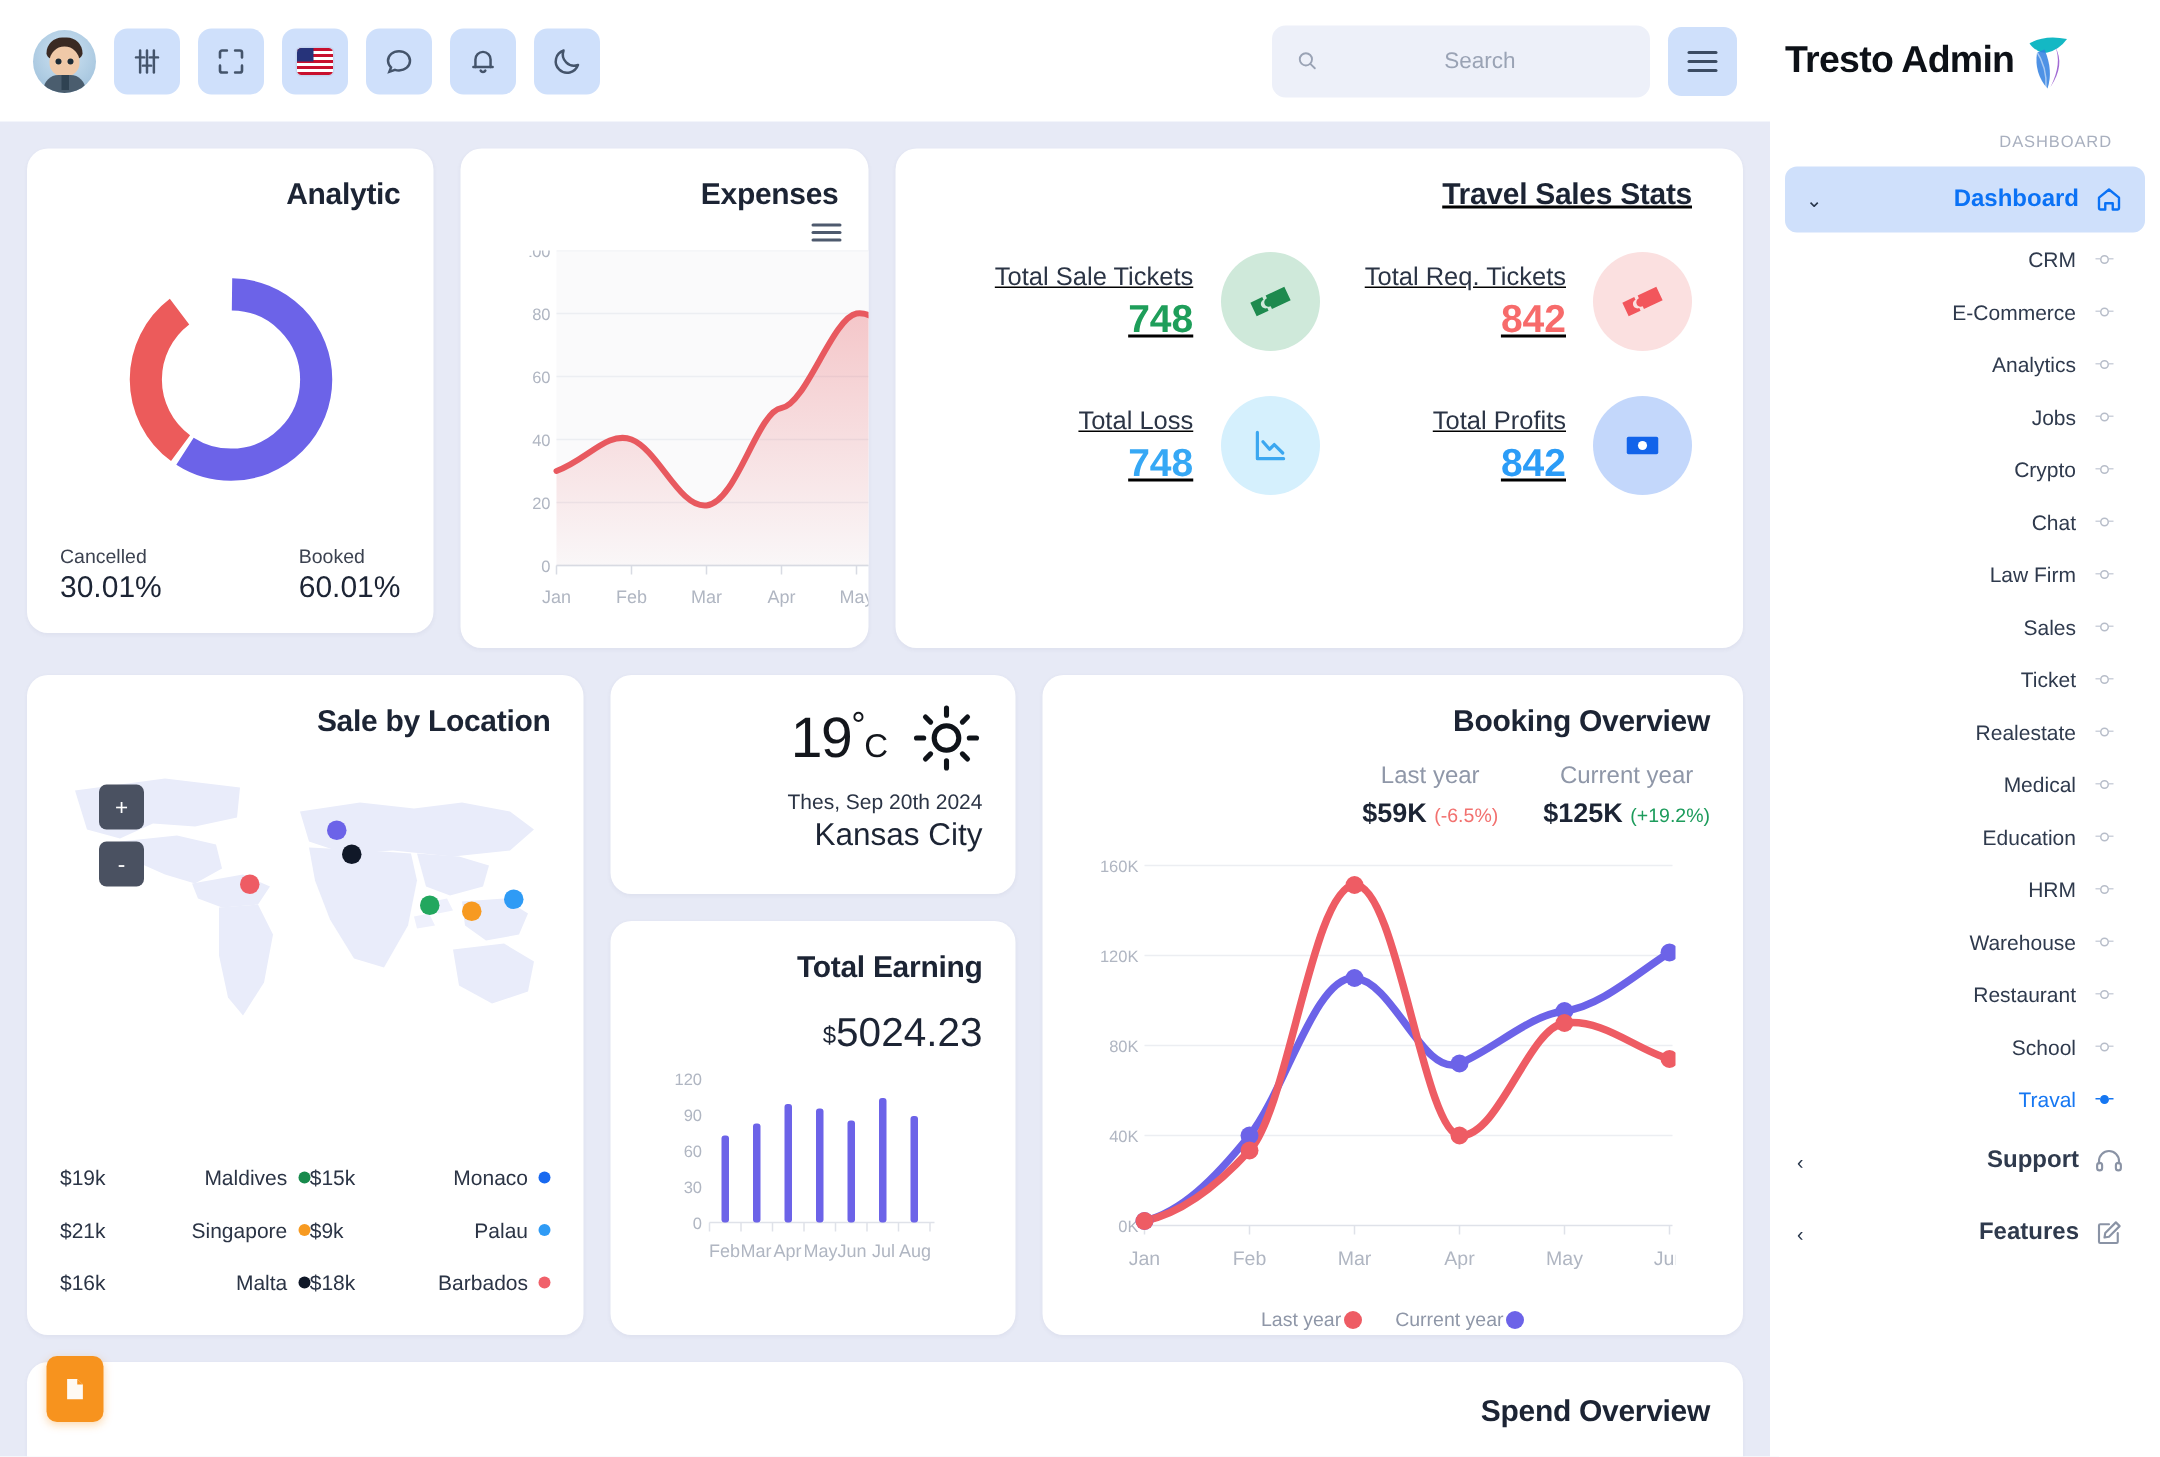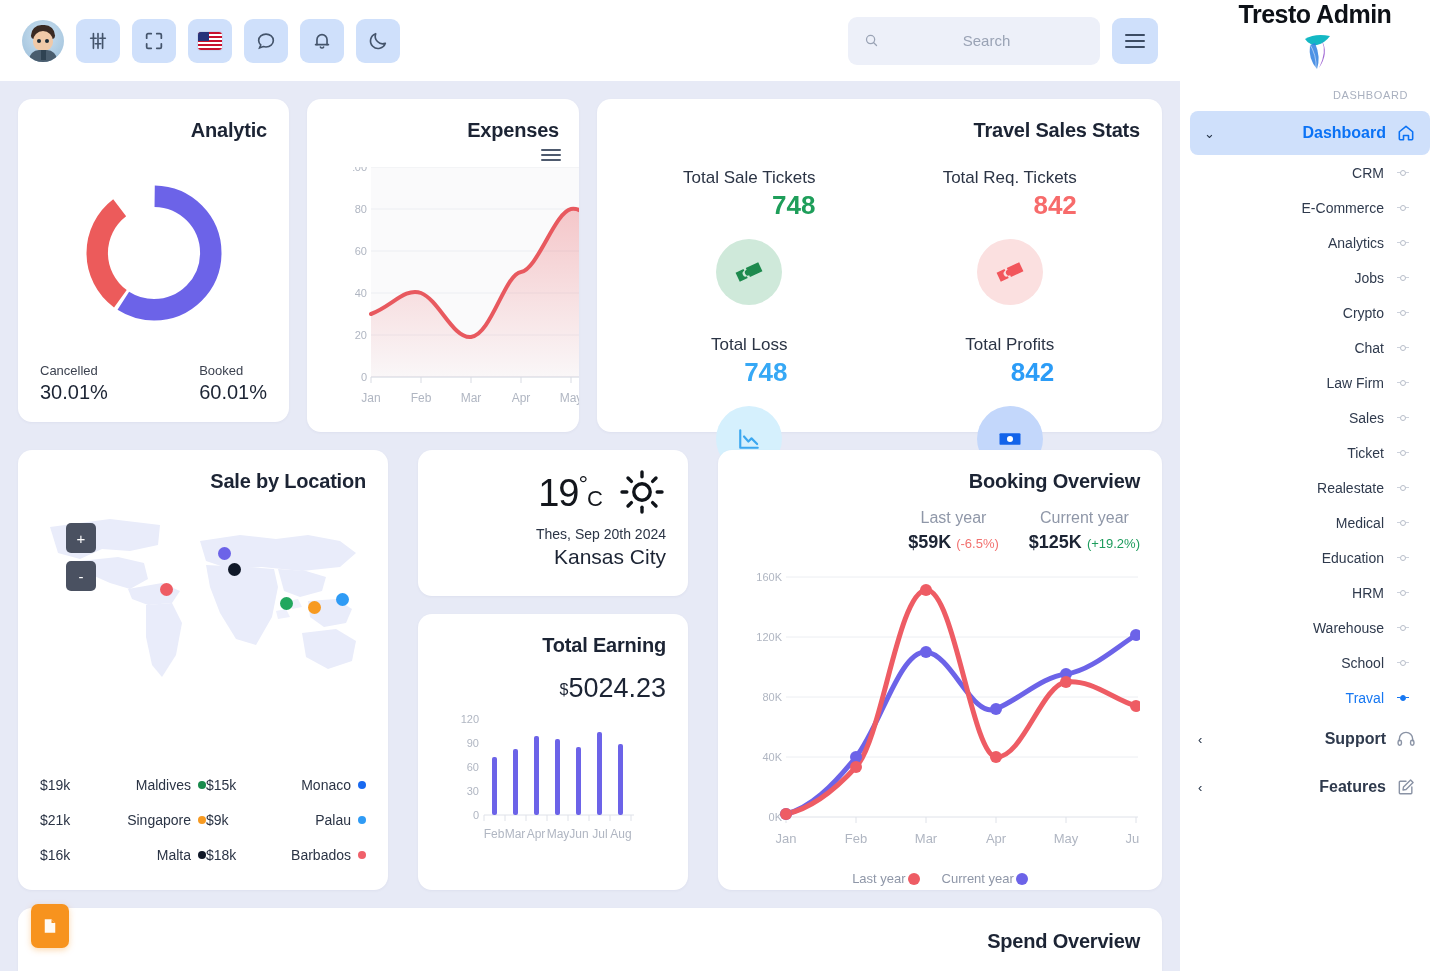--- a/index.html
+++ b/index.html
@@ -77,30 +77,30 @@
   .donut-wrap { flex: 1; display: flex; align-items: center; justify-content: center; }
   .legend2 { display: flex; justify-content: space-between; }
   .legend2 .lab { font-size: 13px; color: #3c4250; text-align: left; }
   .legend2 .val { font-size: 20px; color: #1c2434; margin-top: 3px; }
   .legend2 .r { text-align: right; }
 
   .card-expenses { width: 272px; height: 333px; padding: 20px 20px 0 20px; position: relative; overflow: hidden; }
   .exp-menu { position: absolute; right: 18px; top: 50px; width: 20px; cursor: pointer; }
   .exp-menu i { display: block; height: 2px; background: #4e5a6e; margin-bottom: 3px; border-radius:2px; }
 
-  .card-travel { flex: 1; height: 333px; padding: 20px 22px; }
+  .card-travel { flex: 1; height: 333px; padding: 20px 34px; text-decoration: underline; }
   .stats-grid { display: grid; grid-template-columns: 1fr 1fr; row-gap: 30px; margin-top: 26px; }
-  .stat { display: flex; align-items: center; justify-content: flex-end; gap: 18px; flex-direction: column; }
+  .stat { display: flex; align-items: center; justify-content: flex-end; gap: 18px; }
   .stat .txt { text-align: right; }
   .stat .k { font-size: 17px; color: #2b3445; }
   .stat .v { font-size: 26px; font-weight: 600; margin-top: 2px; }
   .stat .circ { width: 66px; height: 66px; border-radius: 50%; display: flex; align-items: center; justify-content: center; flex: none; }
 
   
-  .row2 { display: flex; gap: 30px; margin-top: 18px; align-items: flex-end; }
+  .row2 { display: flex; gap: 18px; margin-top: 18px; align-items: flex-end; }
   .card-map { width: 371px; height: 440px; padding: 20px 22px 16px 22px; position: relative; }
   .map-ctrls { position: absolute; left: 48px; top: 73px; display:flex; flex-direction: column; gap: 8px; z-index: 3; }
   .map-ctrls div { width: 30px; height: 30px; background: #4a5161; color: #fff; border-radius: 5px;
     display: flex; align-items: center; justify-content: center; font-size: 15px; cursor: pointer; }
   .worldmap { position: relative; height: 195px; margin-top: 12px; }
   .worldmap svg { position: absolute; left: 0; top: 0; }
   .dot { position: absolute; width: 13px; height: 13px; border-radius: 50%; }
   .loc-table { position: absolute; left: 22px; right: 22px; bottom: 18px; }
   .loc-row { display: grid; grid-template-columns: 62px 1fr 56px 1fr; align-items: center; height: 35px; }
   .loc-amt { font-size: 14px; color: #2b3445; }
@@ -132,21 +132,21 @@
   .card-spend { margin-top: 18px; height: 120px; padding: 22px; }
 
   .fab {
     position: absolute; left: 31px; bottom: 23px; width: 38px; height: 44px;
     background: #f7931e; border-radius: 7px; display: flex; align-items: center; justify-content: center;
     cursor: pointer; z-index: 20; box-shadow: 0 2px 6px rgba(247,147,30,.35);
   }
 
   
   .sidebar { width: 260px; height: 971px; background: #ffffff; position: relative; }
-  .brand { height: 81px; display: flex; align-items: center; justify-content: flex-start; padding-left: 10px; gap: 2px; flex-direction: column; }
+  .brand { height: 81px; display: flex; align-items: center; justify-content: flex-start; padding-left: 10px; gap: 2px; }
   .brand-text { font-size: 25px; font-weight: 700; color: #0d1117; letter-spacing: -.5px; }
   .side-cap { font-size: 11px; color: #a9b0bf; letter-spacing: .6px; text-align: right; padding: 8px 32px 10px 0; }
   .side-active {
     margin: 0 10px; height: 44px; background: #cfe0fb; border-radius: 8px;
     display: flex; align-items: center; justify-content: space-between; padding: 0 14px; cursor: pointer;
   }
   .side-active .lbl { font-size: 16px; font-weight: 700; color: #0b72f5; margin-left: auto; margin-right: 10px; }
   .side-item {
     height: 35px; display: flex; align-items: center; justify-content: flex-end;
     padding-right: 30px; gap: 12px; cursor: pointer;
@@ -728,20 +728,26 @@
             <span class="o"></span>
           </span>
         </div>
       <div class="side-item">
           <span class="lbl">Warehouse</span>
           <span class="bullet">
             <span class="o"></span>
           </span>
         </div>
       <div class="side-item">
+          <span class="lbl">Restaurant</span>
+          <span class="bullet">
+            <span class="o"></span>
+          </span>
+        </div>
+      <div class="side-item">
           <span class="lbl">School</span>
           <span class="bullet">
             <span class="o"></span>
           </span>
         </div>
       <div class="side-item active">
           <span class="lbl">Traval</span>
           <span class="bullet">
             <span class="o on"></span>
           </span>

